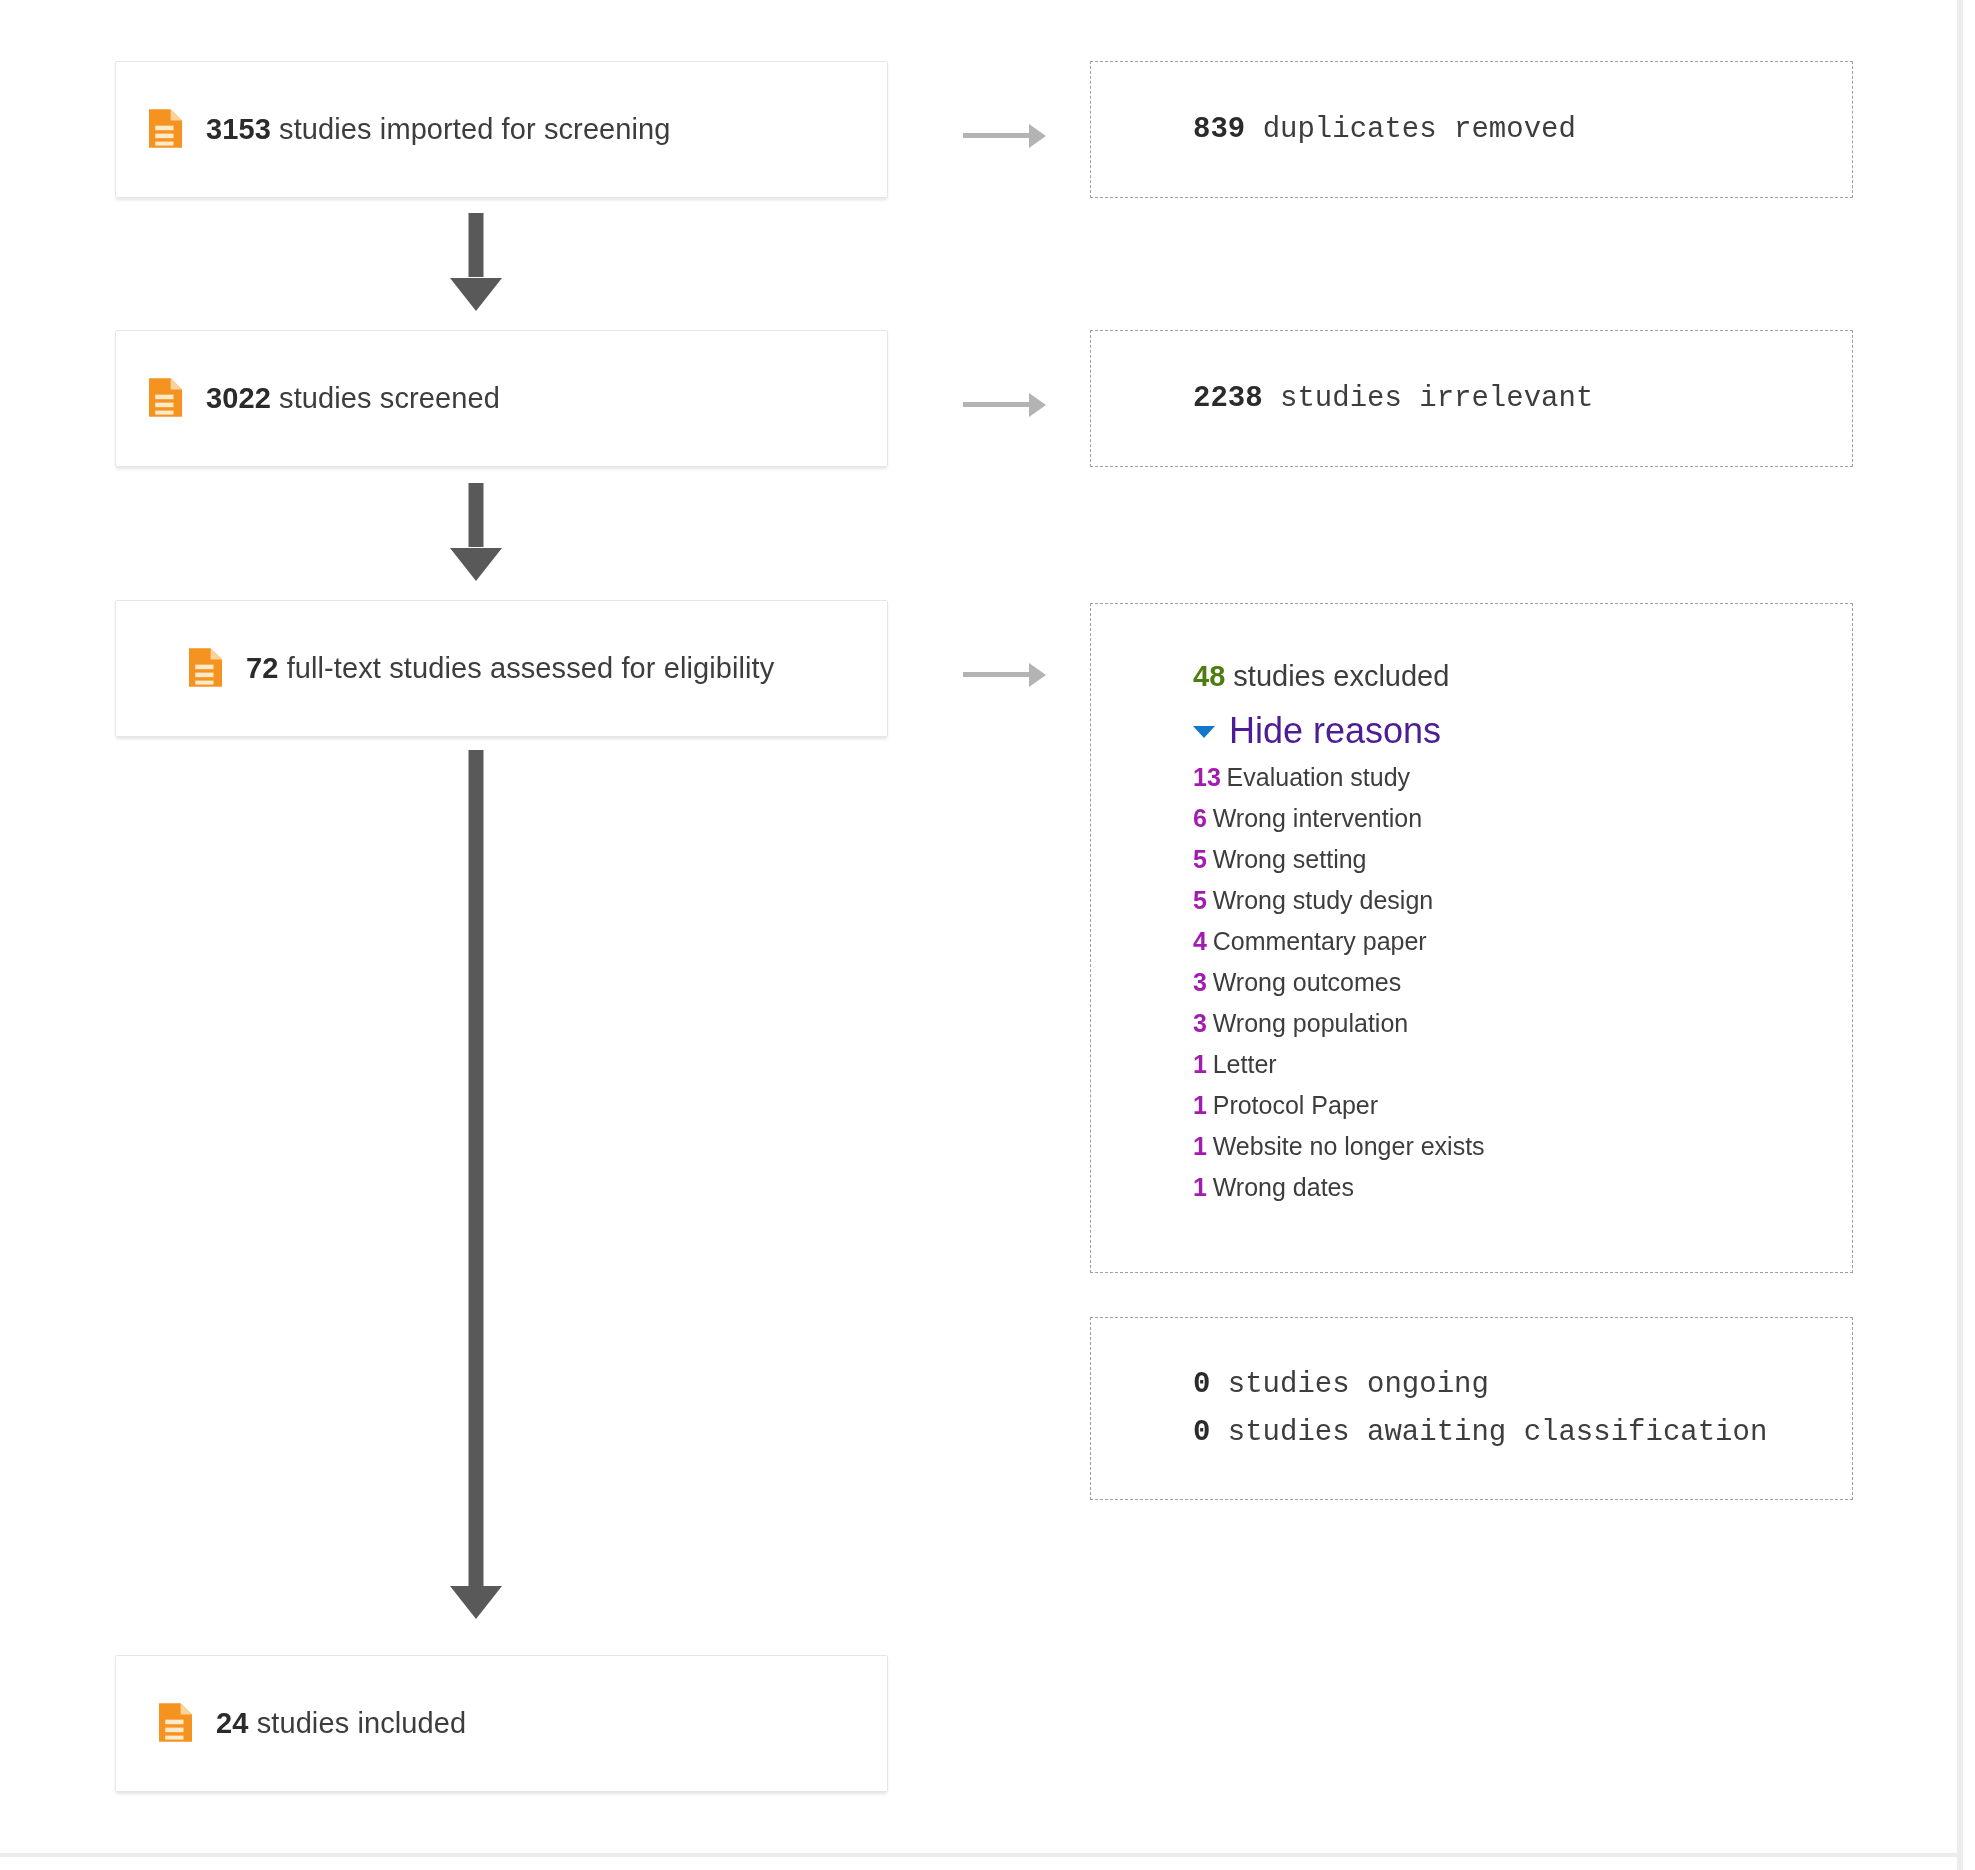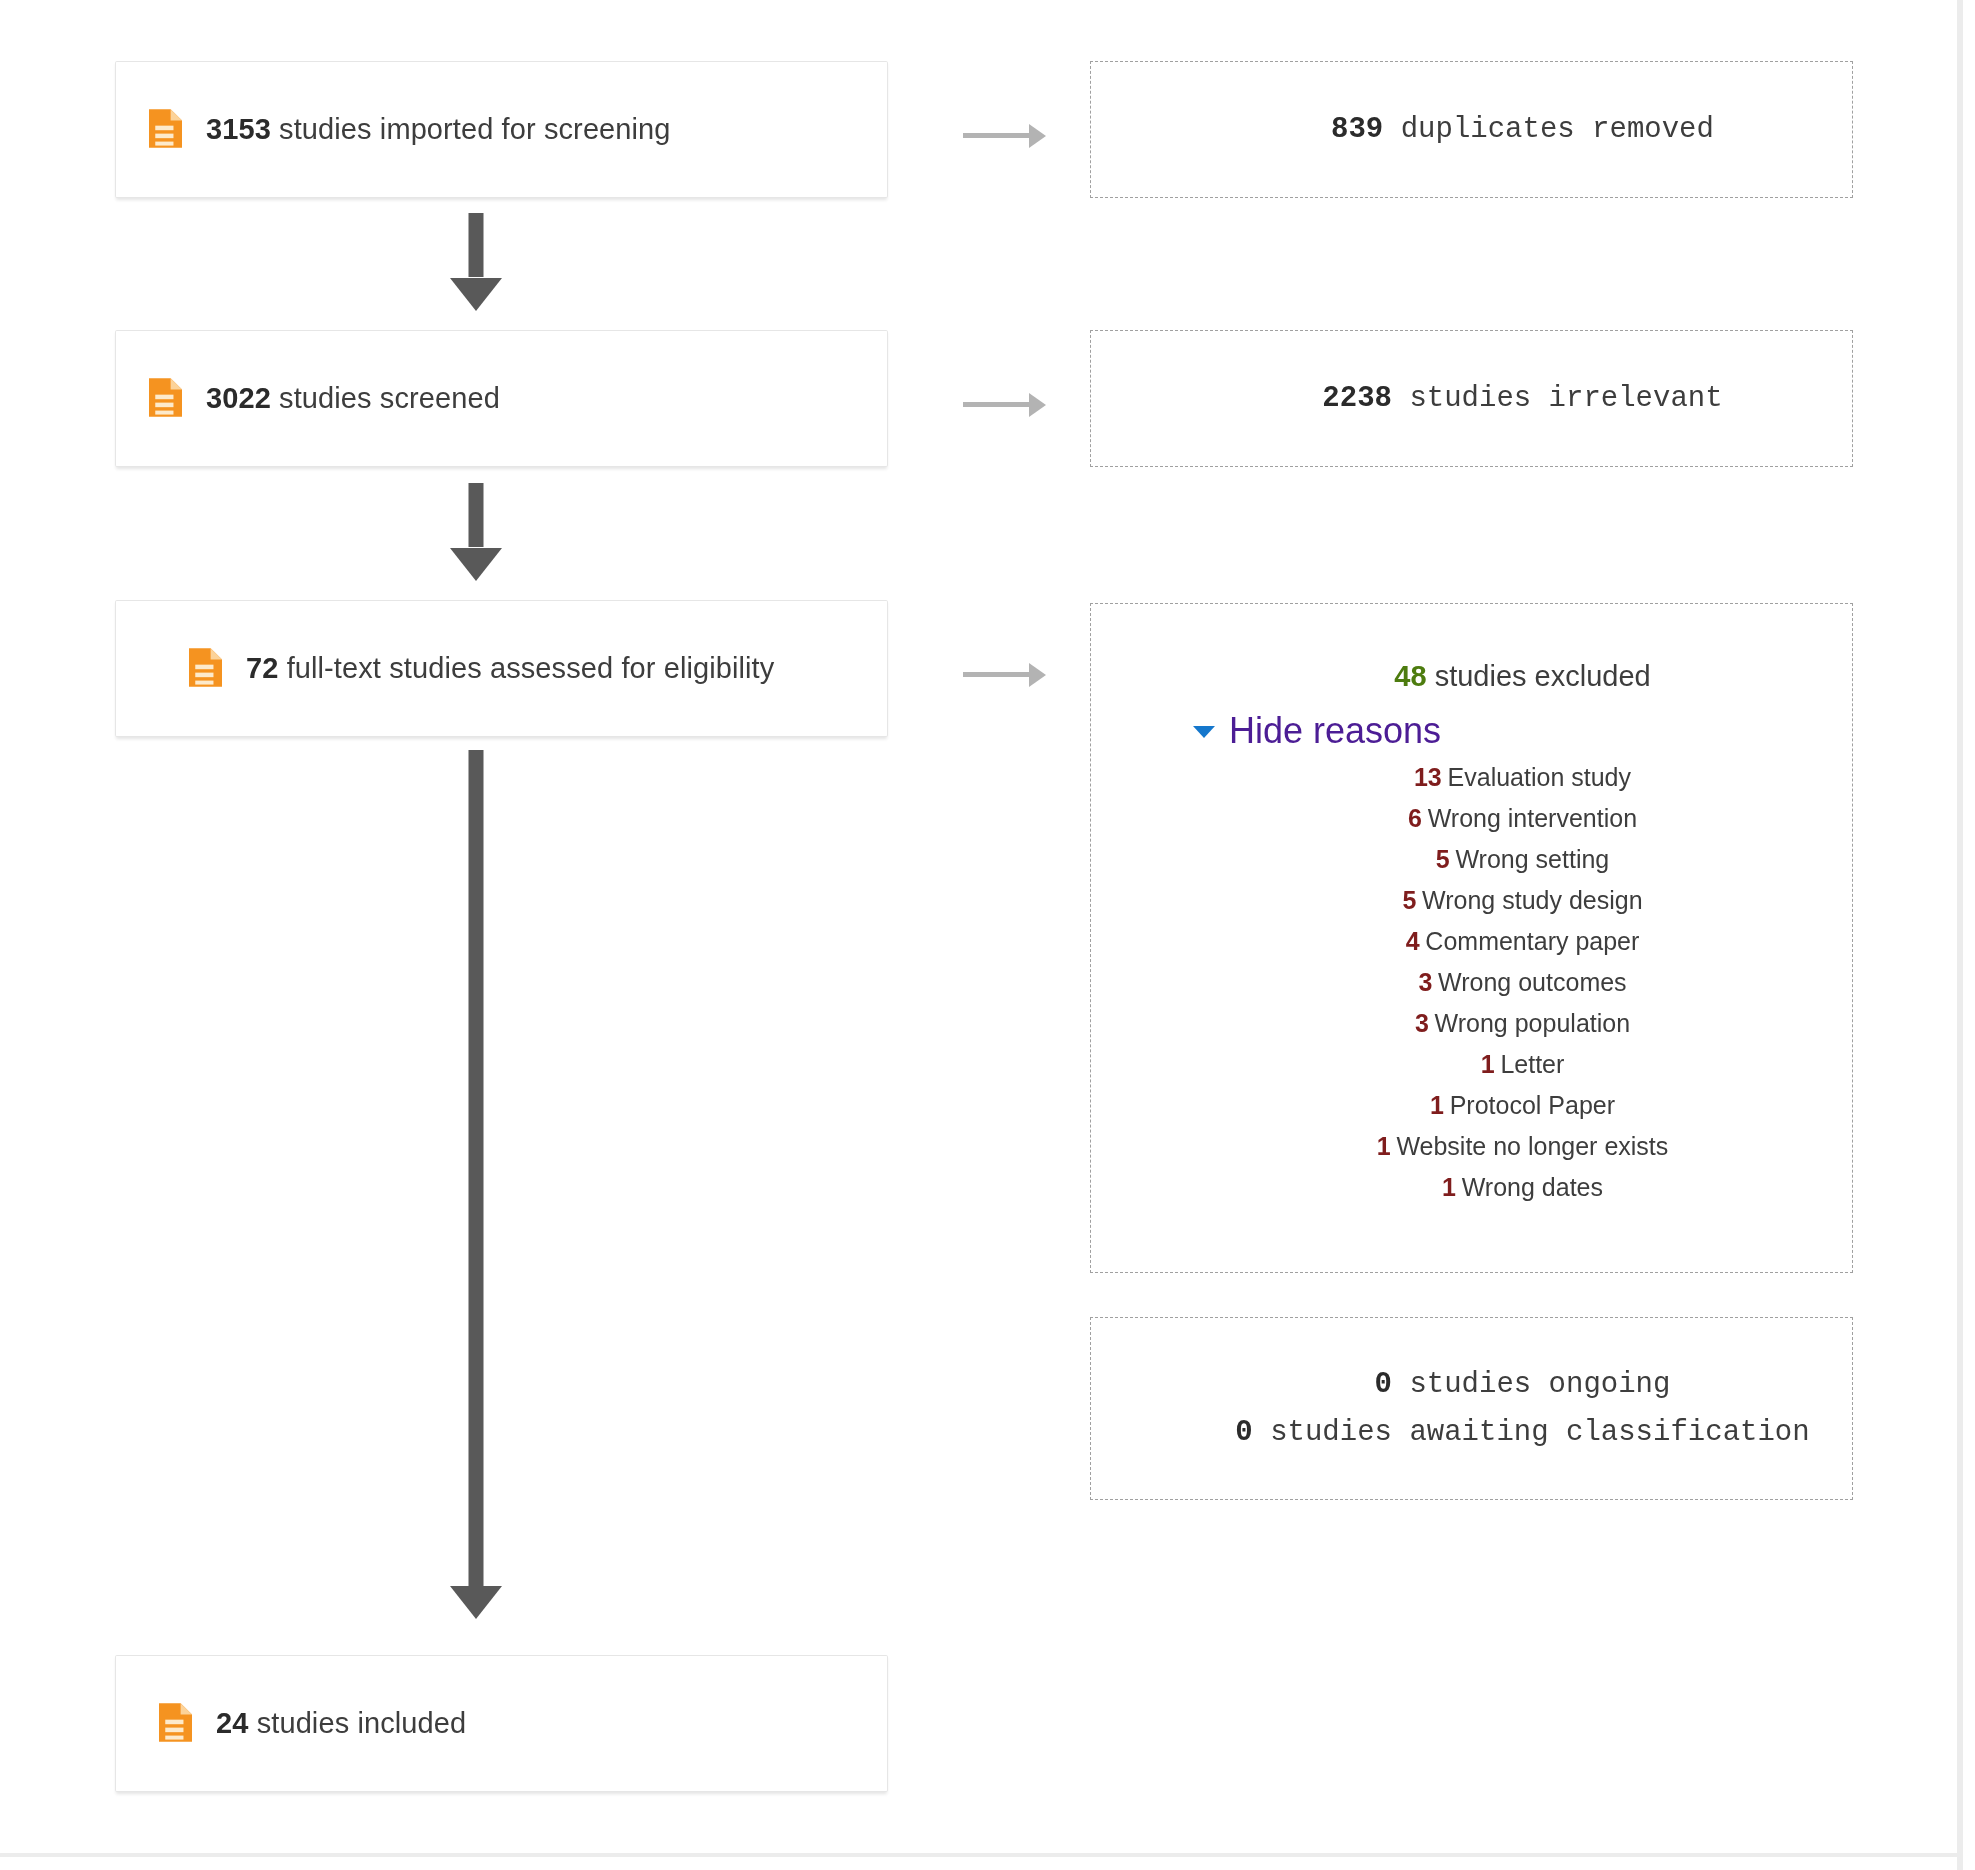--- a/index.html
+++ b/index.html
@@ -34,21 +34,20 @@
     background: #ececec;
   }
 
   
   #flow {
     position: absolute;
     left: 0;
     top: 0;
     width: 1864px;
     height: 1853px;
-    text-align: center;
   }
 
   
   .study-box {
     position: absolute;
     background: #ffffff;
     border: 1.2px solid #e6e6e6;
     border-radius: 1.7px;
     box-shadow: 0 2.3px 3.5px -1.2px rgba(0,0,0,0.11);
     display: flex;
@@ -143,21 +142,21 @@
   #reason-list li {
     font-size: 25px;
     color: #3d3d3d;
     white-space: nowrap;
     line-height: 1.0;
     margin-bottom: 16px;
   }
   #reason-list li:last-child { margin-bottom: 0; }
   #reason-list li .num {
     font-weight: bold;
-    color: #7f1d1d;
+    color: #a21caf;
     margin-right: 5.8px;
   }
 
   
   .v-arrow {
     position: absolute;
   }
   .v-arrow .shaft {
     position: absolute;
     left: 50%;

